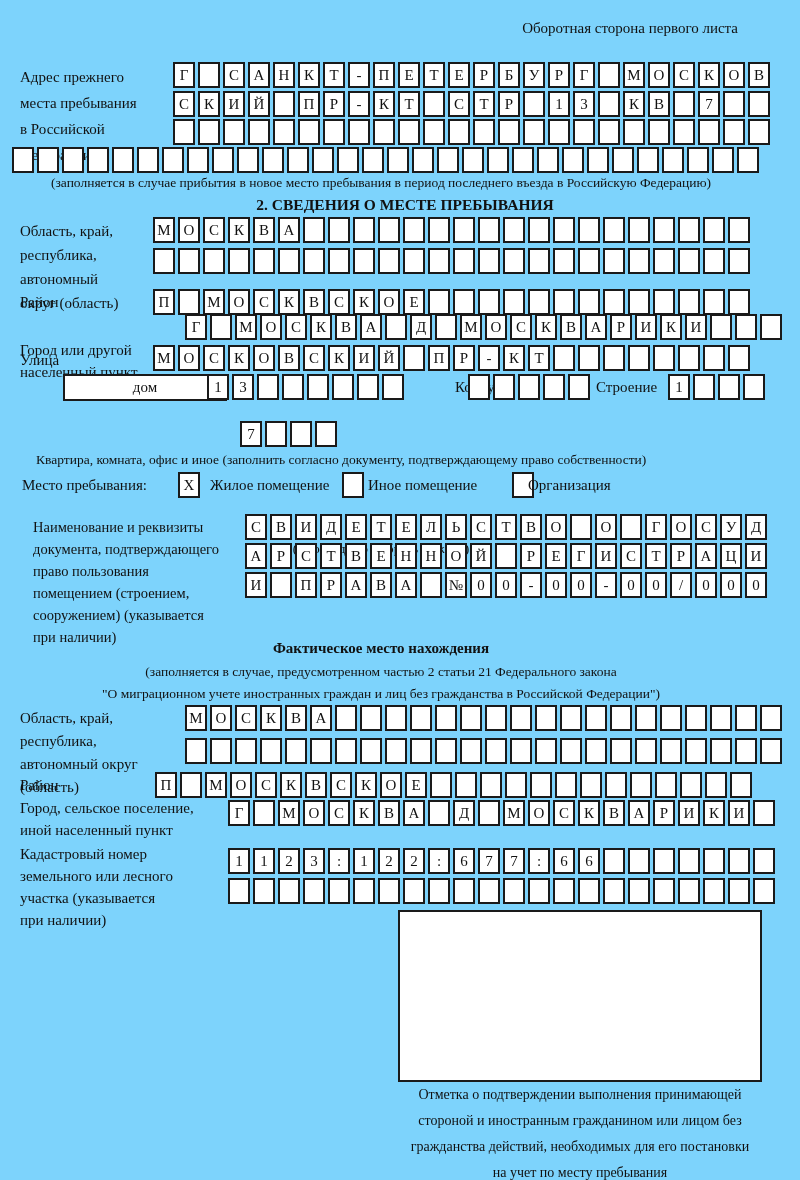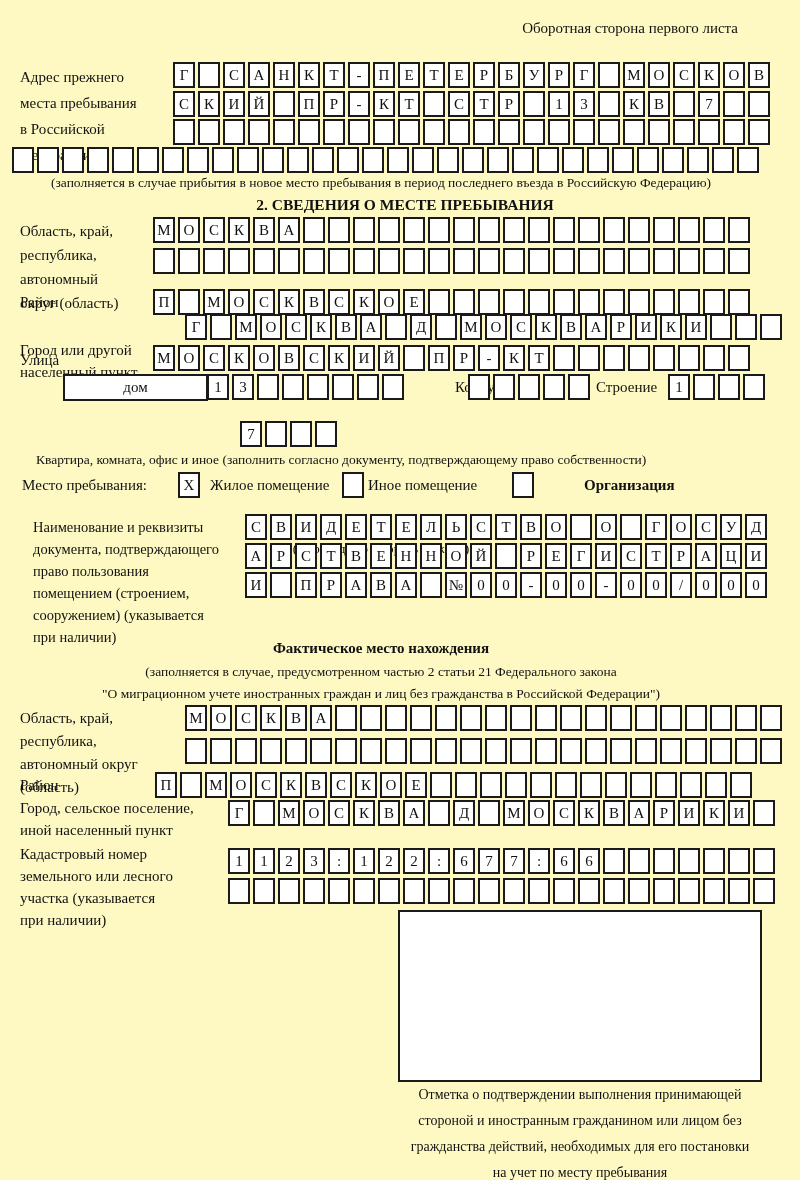--- a/index.html
+++ b/index.html
@@ -1,18 +1,18 @@
 <!DOCTYPE html>
 <html><head>
 <meta charset="utf-8">
 <style>
   * { margin:0; padding:0; box-sizing:border-box; }
   html,body { background:#fff; }
   .page {
-    position:relative; width:800px; height:1180px; background:#fef9c3;
+    position:relative; width:800px; height:1180px; background:#7dd3fc;
     color:#111; font-family:"Liberation Serif","DejaVu Serif",serif;
     overflow:hidden;
   }
   .abs { position:absolute; }
   .label { font-size:15px; line-height:24px; white-space:pre-line; }
   .note  { font-size:13.5px; }
   .center { width:762px; text-align:center; }
   .bold { font-weight:bold; }
   .cellrow { display:flex; gap:3px; }
   .cell {
@@ -288,21 +288,21 @@
       <span class="cell"></span>
       <span class="cell"></span>
       <span class="cell"></span>
       <span class="cell"></span>
       <span class="cell"></span>
       <span class="cell"></span>
       <span class="cell"></span>
       <span class="cell"></span>
     </div>
 
-  <div class="abs widebox" style="left:63px; top:374px; width:145px; height:27px;">дом</div>
+  <div class="abs widebox" style="left:63px; top:374px; width:164px; height:27px;">дом</div>
   <div class="abs cellrow" style="left:207px; top:374px;">
       <span class="cell">1</span>
       <span class="cell">3</span>
       <span class="cell"></span>
       <span class="cell"></span>
       <span class="cell"></span>
       <span class="cell"></span>
       <span class="cell"></span>
       <span class="cell"></span>
     </div>
@@ -329,21 +329,21 @@
       <span class="cell"></span>
     </div>
   <div class="abs note" style="left:36px; top:452px;">Квартира, комната, офис и иное (заполнить согласно документу, подтверждающему право собственности)</div>
 
   <div class="abs inline-label" style="left:22px; top:472px;">Место пребывания:</div>
   <div class="abs cell" style="left:178px; top:472px;">X</div>
   <div class="abs inline-label" style="left:210px; top:472px;">Жилое помещение</div>
   <div class="abs cell" style="left:342px; top:472px;"></div>
   <div class="abs inline-label" style="left:368px; top:472px;">Иное помещение</div>
   <div class="abs cell" style="left:512px; top:472px;"></div>
-  <div class="abs inline-label" style="left:584px; top:472px;font-weight:bold;">Организация</div>
+  <div class="abs inline-label" style="left:528px; top:472px;">Организация</div>
   <div class="abs note center" style="top:500px;margin-top:41px;">(Необходимо выбрать нужное)</div>
 
   <div class="abs label" style="left:20px; top:516px; font-size:14.5px; line-height:22px;margin-left:13px;">Наименование и реквизиты
 документа, подтверждающего
 право пользования
 помещением (строением,
 сооружением) (указывается
 при наличии)</div>
   <div class="abs cellrow" style="left:245px; top:514px;">
       <span class="cell">С</span>

